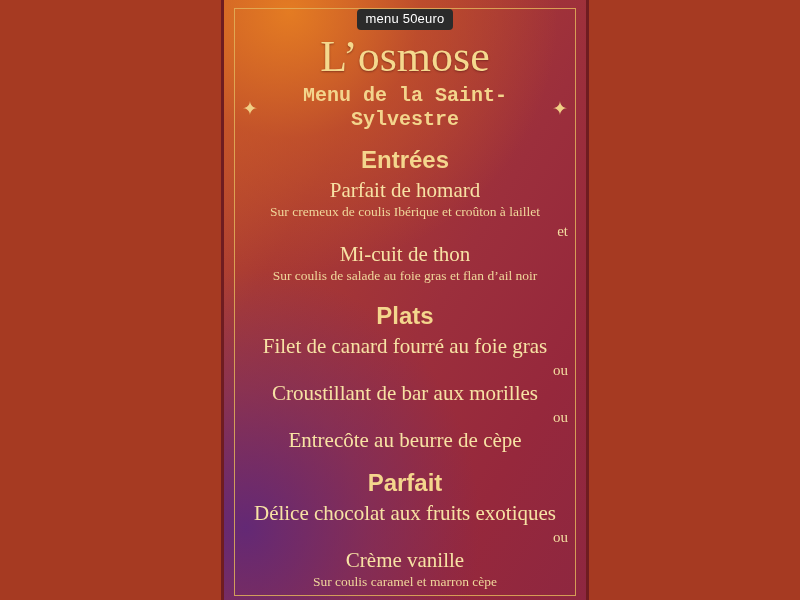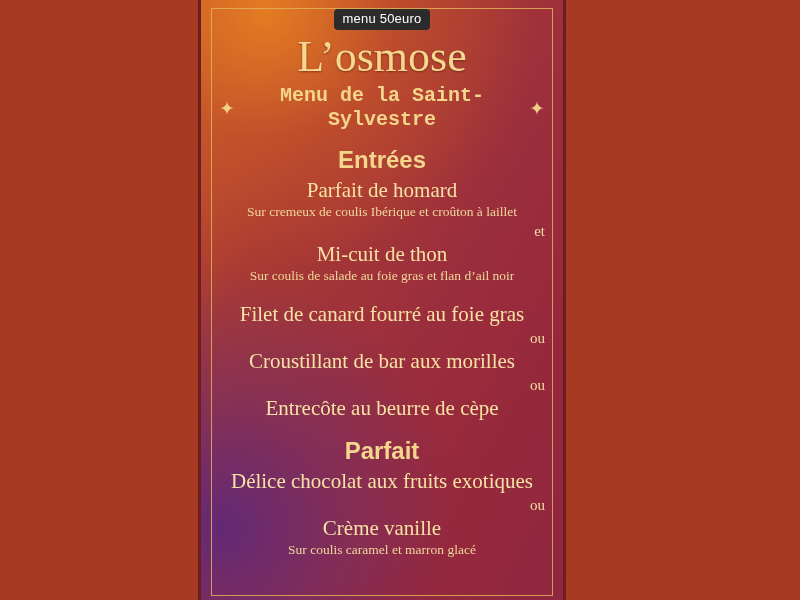--- a/index.html
+++ b/index.html
@@ -12,21 +12,21 @@
   }
   body {
     background: #a63a22;
     font-family: "Liberation Serif", serif;
     position: relative;
   }
 
   
   #poster-frame {
     position: absolute;
-    left: 198px;
+    left: 221px;
     top: 0px;
     width: 368px;
     height: 600px;
     background: #741d26;
     border-left: 3px solid #6f1c20;
     border-right: 3px solid #6f1c20;
     overflow: hidden;
   }
 
   
@@ -161,30 +161,31 @@
       <div class="section-title">Entrées</div>
       <div class="dish">Parfait de homard</div>
       <div class="dish-desc">Sur cremeux de coulis Ibérique et croûton à laillet</div>
       <div class="conj">et</div>
       <div class="dish">Mi-cuit de thon</div>
       <div class="dish-desc">Sur coulis de salade au foie gras et flan d’ail noir</div>
     </div>
 
     
     <div class="section sec-plats">
+      <div class="section-title">Plats</div>
       <div class="dish">Filet de canard fourré au foie gras</div>
       <div class="conj">ou</div>
       <div class="dish">Croustillant de bar aux morilles</div>
       <div class="conj">ou</div>
       <div class="dish">Entrecôte au beurre de cèpe</div>
     </div>
 
     
     <div class="section sec-desserts">
       <div class="section-title">Parfait</div>
       <div class="dish">Délice chocolat aux fruits exotiques</div>
       <div class="conj">ou</div>
       <div class="dish">Crème vanille</div>
-      <div class="dish-desc">Sur coulis caramel et marron glacé</div>
+      <div class="dish-desc">Sur coulis caramel et marron cèpe</div>
     </div>
 
   </div>
 </div>
 
 </body></html>

